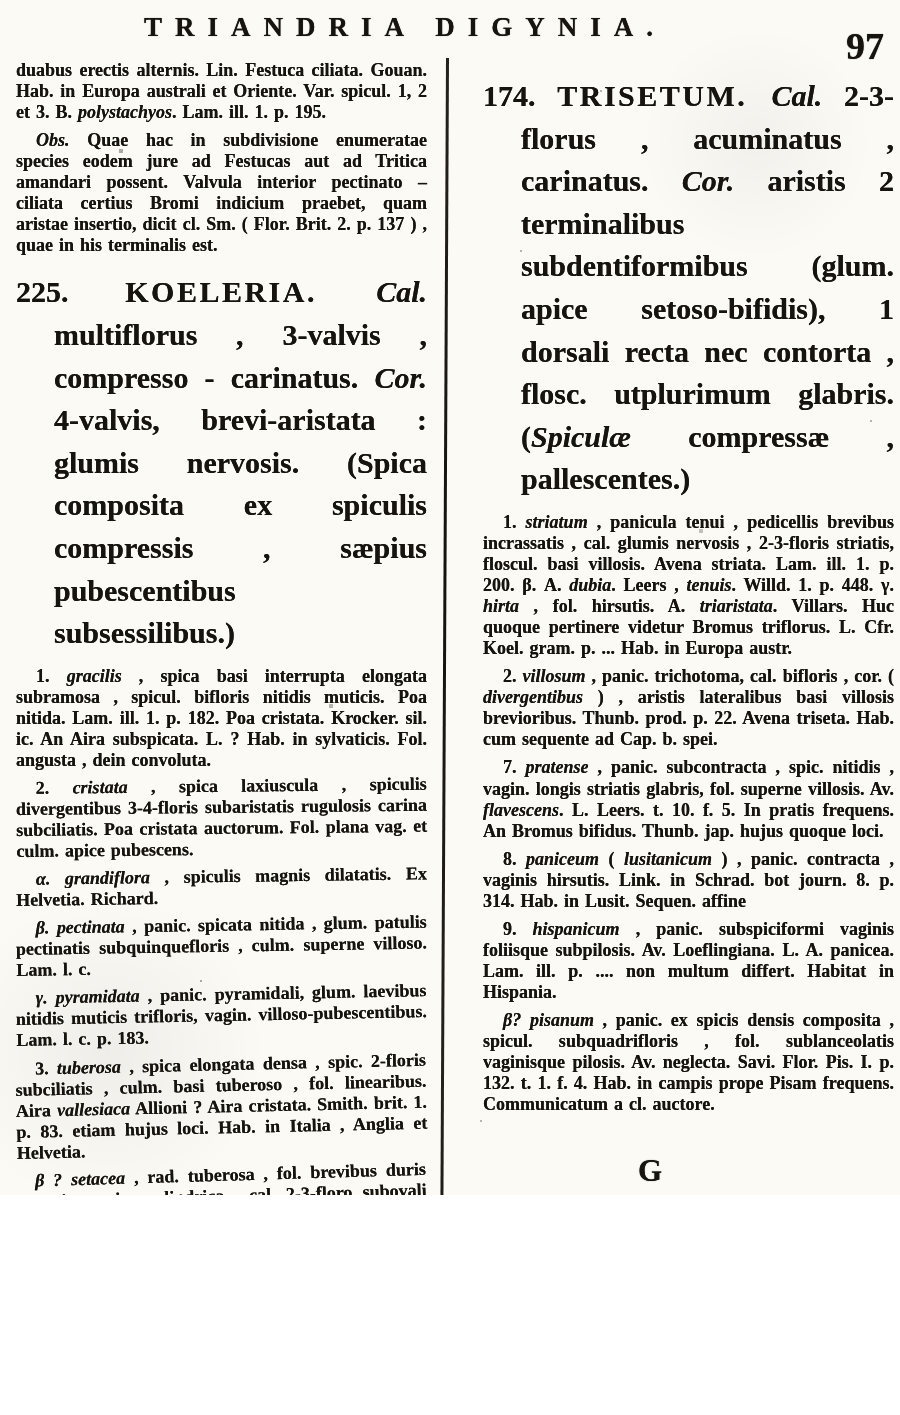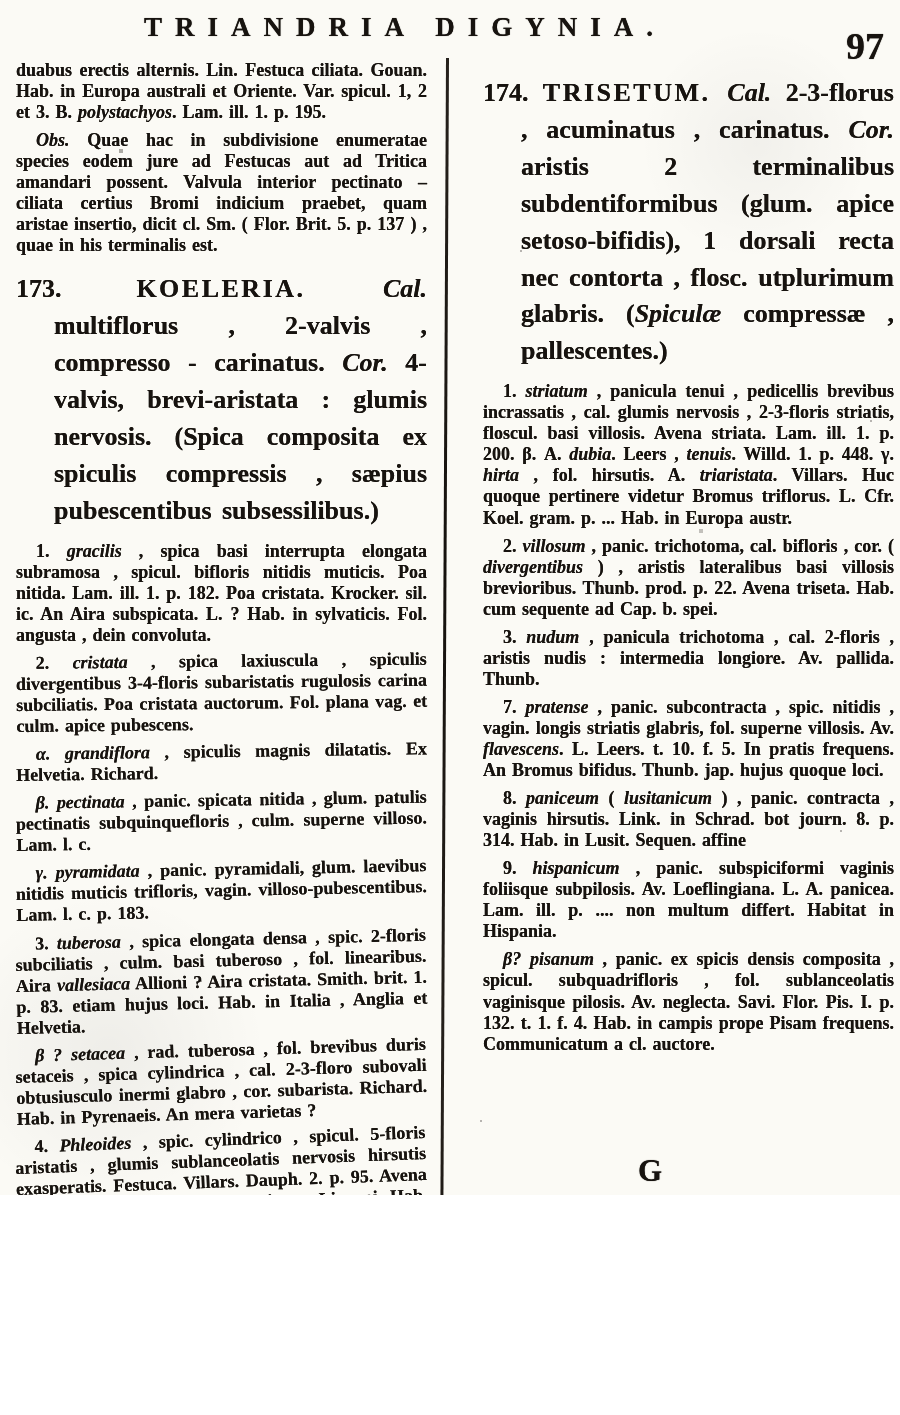--- a/index.html
+++ b/index.html
@@ -56,21 +56,21 @@
     line-height: 1.17;
     font-weight: 700;
     word-spacing: 1.5px;
     text-shadow: 0 0 0.55px rgba(22,17,12,.92);
     transform-origin: left center;
   }
   .k-cont  { text-indent: 0; }
   .k-obs   { text-indent: 20px; }
   .k-species { text-indent: 20px; }
   .k-genus {
-    font-size: 26px;
+    font-size: 30px;
     line-height: 1.42;
     padding-left: 38px;
     text-indent: -38px;
     margin: 15px 0 11px 0;
     word-spacing: 4px;
   }
   .run-i { font-style: italic; }
   .run-caps { letter-spacing: 2.5px; }
   
   .col-left  .para:nth-of-type(5)  { transform: rotate(-0.6deg); }
@@ -116,37 +116,36 @@
 <body>
 
 <div class="page">
   <div class="speckles"></div>
   <div class="running-head">TRIANDRIA DIGYNIA.</div>
   <div class="page-number">97</div>
   <div class="column-divider"></div>
   <div class="columns">
     <div class="col col-left">
         <p class="para k-cont"><span>duabus erectis alternis. Lin. Festuca ciliata. Gouan. Hab. in Europa australi et Oriente. Var. spicul. 1, 2 et 3. B. </span><span class="run-i">polystachyos</span><span>. Lam. ill. 1. p. 195.</span></p>
-        <p class="para k-obs"><span class="run-i">Obs.</span><span> Quae hac in subdivisione enumeratae species eodem jure ad Festucas aut ad Tritica amandari possent. Valvula interior pectinato – ciliata certius Bromi indicium praebet, quam aristae insertio, dicit cl. Sm. ( Flor. Brit. 5. p. 137 ) , quae in his terminalis est.</span></p>
-        <p class="para k-genus"><span>173. </span><span class="run-caps">KOELERIA. </span><span class="run-i">Cal.</span><span> multiflorus , 2-valvis , compresso - carinatus. </span><span class="run-i">Cor.</span><span> 4-valvis, brevi-aristata : glumis nervosis. (Spica composita ex spiculis compressis , sæpius pubescentibus subsessilibus.)</span></p>
+        <p class="para k-obs"><span class="run-i">Obs.</span><span> Quae hac in subdivisione enumeratae species eodem jure ad Festucas aut ad Tritica amandari possent. Valvula interior pectinato – ciliata certius Bromi indicium praebet, quam aristae insertio, dicit cl. Sm. ( Flor. Brit. 2. p. 137 ) , quae in his terminalis est.</span></p>
+        <p class="para k-genus"><span>225. </span><span class="run-caps">KOELERIA. </span><span class="run-i">Cal.</span><span> multiflorus , 3-valvis , compresso - carinatus. </span><span class="run-i">Cor.</span><span> 4-valvis, brevi-aristata : glumis nervosis. (Spica composita ex spiculis compressis , sæpius pubescentibus subsessilibus.)</span></p>
         <p class="para k-species"><span>1. </span><span class="run-i">gracilis</span><span> , spica basi interrupta elongata subramosa , spicul. bifloris nitidis muticis. Poa nitida. Lam. ill. 1. p. 182. Poa cristata. Krocker. sil. ic. An Aira subspicata. L. ? Hab. in sylvaticis. Fol. angusta , dein convoluta.</span></p>
         <p class="para k-species"><span>2. </span><span class="run-i">cristata</span><span> , spica laxiuscula , spiculis divergentibus 3-4-floris subaristatis rugulosis carina subciliatis. Poa cristata auctorum. Fol. plana vag. et culm. apice pubescens.</span></p>
         <p class="para k-species"><span class="run-i">α. </span><span class="run-i">grandiflora</span><span> , spiculis magnis dilatatis. Ex Helvetia. Richard.</span></p>
         <p class="para k-species"><span class="run-i">β. </span><span class="run-i">pectinata</span><span> , panic. spicata nitida , glum. patulis pectinatis subquinquefloris , culm. superne villoso. Lam. l. c.</span></p>
         <p class="para k-species"><span class="run-i">γ. </span><span class="run-i">pyramidata</span><span> , panic. pyramidali, glum. laevibus nitidis muticis trifloris, vagin. villoso-pubescentibus. Lam. l. c. p. 183.</span></p>
         <p class="para k-species"><span>3. </span><span class="run-i">tuberosa</span><span> , spica elongata densa , spic. 2-floris subciliatis , culm. basi tuberoso , fol. linearibus. Aira </span><span class="run-i">vallesiaca</span><span> Allioni ? Aira cristata. Smith. brit. 1. p. 83. etiam hujus loci. Hab. in Italia , Anglia et Helvetia.</span></p>
         <p class="para k-species"><span class="run-i">β ? </span><span class="run-i">setacea</span><span> , rad. tuberosa , fol. brevibus duris setaceis , spica cylindrica , cal. 2-3-floro subovali obtusiusculo inermi glabro , cor. subarista. Richard. Hab. in Pyrenaeis. An mera varietas ?</span></p>
         <p class="para k-species"><span>4. </span><span class="run-i">Phleoides</span><span> , spic. cylindrico , spicul. 5-floris aristatis , glumis sublanceolatis nervosis hirsutis exasperatis. Festuca. Villars. Dauph. 2. p. 95. Avena pumila. Lam. ? videtur. Poa </span><span class="run-i">cristata</span><span>. Linnaei. Hab. in Gallia meridionali et in Barbaria.</span></p>
         <p class="para k-species"><span>5. </span><span class="run-i">villosa</span><span> , vagin. subturgida foliisque pubescentibus , spica ovata , spicul. 2-floris villoso-hispidis. Phalaris pubescens. Poiret. Aira pubescens. Vahl. symb. 3. p. 9. Desf.</span></p>
       </div>
     <div class="col col-right">
         <p class="para k-genus"><span>174. </span><span class="run-caps">TRISETUM. </span><span class="run-i">Cal.</span><span> 2-3-florus , acuminatus , carinatus. </span><span class="run-i">Cor.</span><span> aristis 2 terminalibus subdentiformibus (glum. apice setoso-bifidis), 1 dorsali recta nec contorta , flosc. utplurimum glabris. (</span><span class="run-i">Spiculæ</span><span> compressæ , pallescentes.)</span></p>
         <p class="para k-species"><span>1. </span><span class="run-i">striatum</span><span> , panicula tenui , pedicellis brevibus incrassatis , cal. glumis nervosis , 2-3-floris striatis, floscul. basi villosis. Avena striata. Lam. ill. 1. p. 200. β. A. </span><span class="run-i">dubia</span><span>. Leers , </span><span class="run-i">tenuis</span><span>. Willd. 1. p. 448. γ. </span><span class="run-i">hirta</span><span> , fol. hirsutis. A. </span><span class="run-i">triaristata</span><span>. Villars. Huc quoque pertinere videtur Bromus triflorus. L. Cfr. Koel. gram. p. ... Hab. in Europa austr.</span></p>
         <p class="para k-species"><span>2. </span><span class="run-i">villosum</span><span> , panic. trichotoma, cal. bifloris , cor. ( </span><span class="run-i">divergentibus</span><span> ) , aristis lateralibus basi villosis brevioribus. Thunb. prod. p. 22. Avena triseta. Hab. cum sequente ad Cap. b. spei.</span></p>
-        <p class="para k-species"><span>3. </span><span class="run-i">nudum</span><span> , panicula trichotoma , cal. 2-floris , aristis nudis : intermedia longiore. Av. pallida. Thunb.</span></p>
         <p class="para k-species"><span>7. </span><span class="run-i">pratense</span><span> , panic. subcontracta , spic. nitidis , vagin. longis striatis glabris, fol. superne villosis. Av. </span><span class="run-i">flavescens</span><span>. L. Leers. t. 10. f. 5. In pratis frequens. An Bromus bifidus. Thunb. jap. hujus quoque loci.</span></p>
         <p class="para k-species"><span>8. </span><span class="run-i">paniceum</span><span> ( </span><span class="run-i">lusitanicum</span><span> ) , panic. contracta , vaginis hirsutis. Link. in Schrad. bot journ. 8. p. 314. Hab. in Lusit. Sequen. affine</span></p>
         <p class="para k-species"><span>9. </span><span class="run-i">hispanicum</span><span> , panic. subspiciformi vaginis foliisque subpilosis. Av. Loeflingiana. L. A. panicea. Lam. ill. p. .... non multum differt. Habitat in Hispania.</span></p>
         <p class="para k-species"><span class="run-i">β? </span><span class="run-i">pisanum</span><span> , panic. ex spicis densis composita , spicul. subquadrifloris , fol. sublanceolatis vaginisque pilosis. Av. neglecta. Savi. Flor. Pis. I. p. 132. t. 1. f. 4. Hab. in campis prope Pisam frequens. Communicatum a cl. auctore.</span></p>
       </div>
   </div>
   <div class="signature-mark">G</div>
 </div>
 
 </body></html>

